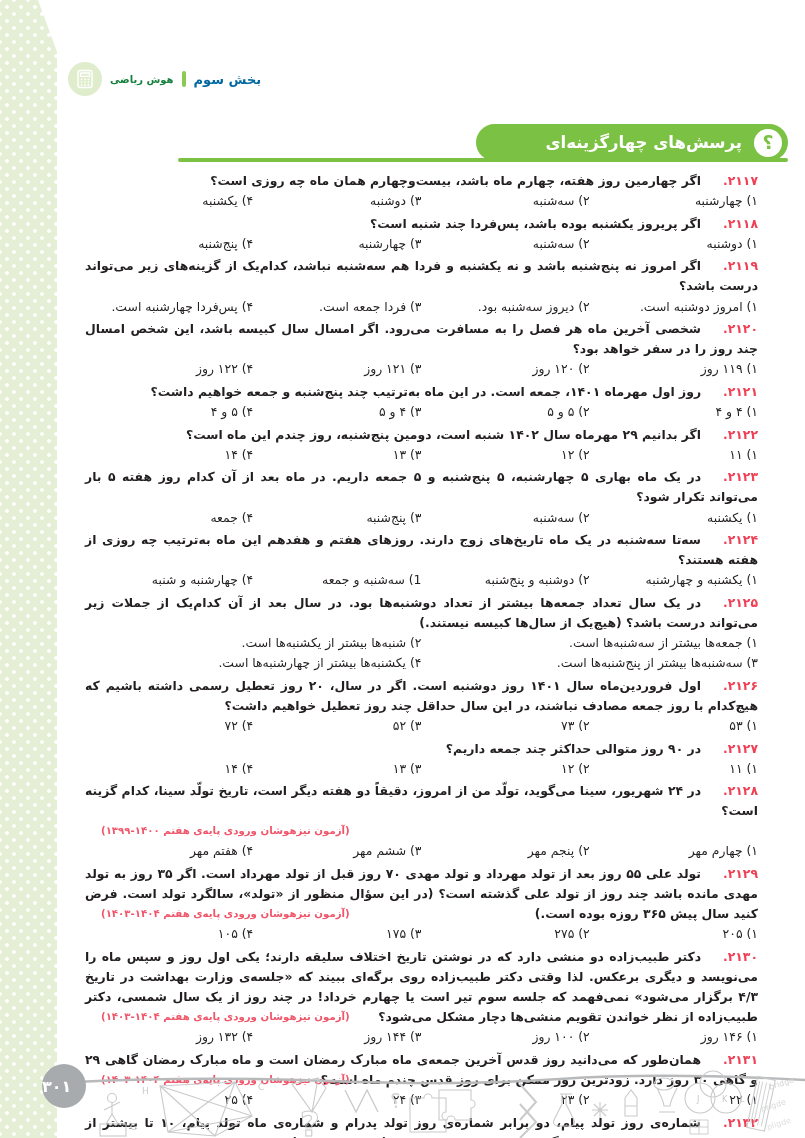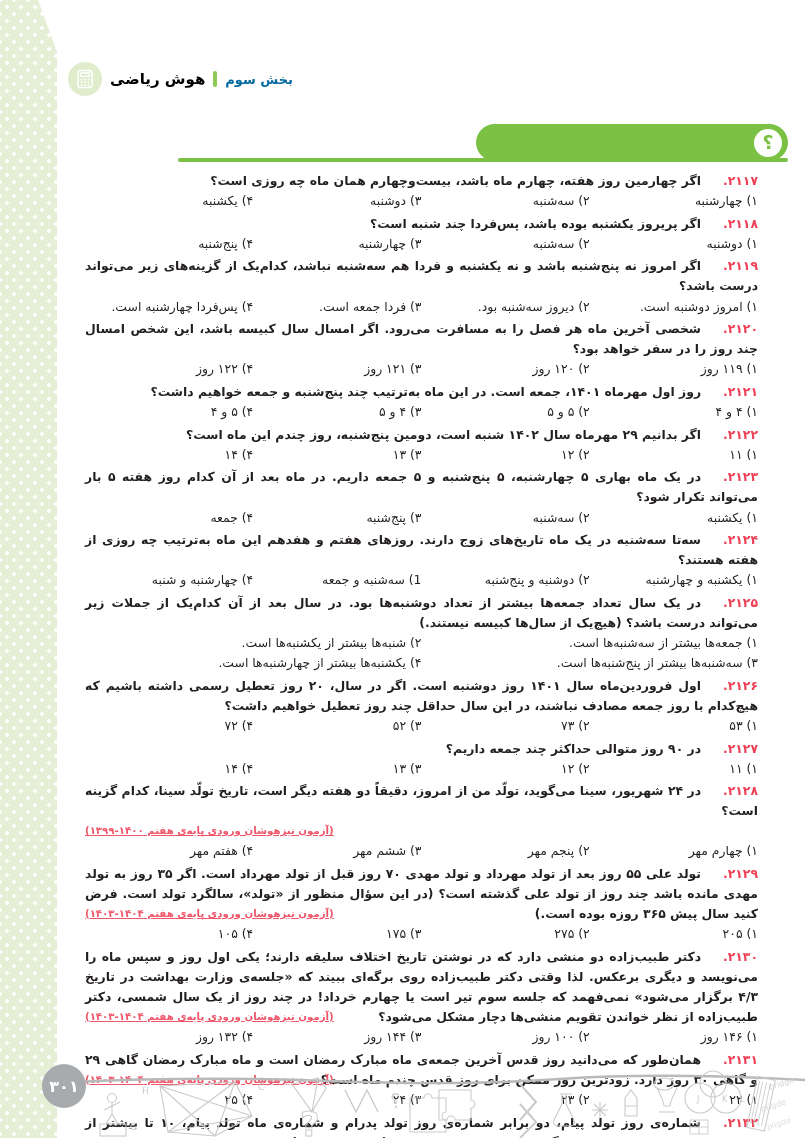--- a/index.html
+++ b/index.html
@@ -23,21 +23,21 @@
     position:absolute;left:38px;top:0;width:19px;height:52px;background:#fff;
     clip-path:polygon(0 0,100% 0,100% 100%);
   }
   
   .chap{
     position:absolute;left:68px;top:60px;height:38px;
     display:flex;align-items:center;direction:rtl;gap:8px;
   }
   .chap .section{font-size:13px;font-weight:bold;color:#0369a1;}
   .chap .vbar{width:4px;height:16px;background:#8cc955;border-radius:2px;}
-  .chap .topic{font-size:15px;font-weight:bold;color:#000000;}
+  .chap .topic{font-size:10px;font-weight:bold;color:#15803d;}
   .chap .calc-badge{
     width:34px;height:34px;border-radius:50%;background:#e0edcd;
     display:flex;align-items:center;justify-content:center;flex:0 0 auto;
   }
   
   .banner{
     position:absolute;left:476px;top:124px;width:312px;height:37px;
     background:#7bc143;border-radius:19px;z-index:2;
   }
   .banner .title{
@@ -58,35 +58,35 @@
     position:absolute;left:85px;top:171px;width:673px;direction:rtl;
   }
   .question{margin-bottom:2.5px;}
   .qtext{
     position:relative;font-size:12.4px;font-weight:bold;line-height:1.62;
     text-align:justify;color:#231f20;
   }
   .qtext.own-line{padding-bottom:20px;}
   .qnum{color:#ef4056;font-weight:bold;margin-left:22px;}
   .qtag{
-    position:absolute;left:0;bottom:2px;font-size:10.2px;font-weight:bold;
-    color:#f0566a;white-space:nowrap;text-decoration:underline;
+    position:absolute;left:16px;bottom:2px;font-size:10.2px;font-weight:bold;
+    color:#f0566a;white-space:nowrap;
   }
   .opts{
     display:grid;direction:rtl;margin:0 0 1px 0;
     font-size:12.4px;line-height:1.62;
   }
   .opts.cols4{grid-template-columns:repeat(4,1fr);}
   .opts.cols2{grid-template-columns:repeat(2,1fr);}
   .opt{white-space:nowrap;}
   
   .doodles{position:absolute;left:0;bottom:0;width:805px;height:70px;z-index:1;}
   .page-badge{
     position:absolute;left:42px;top:1064px;width:44px;height:44px;border-radius:50%;
-    background:#a8abad;display:flex;align-items:center;justify-content:center;
+    background:#a8abad;display:flex;align-items:center;
     color:#ffffff;font-size:16px;font-weight:bold;z-index:3;
   }
 </style>
 </head>
 <body>
 
 <div class="strip"></div>
 <div class="strip-notch"></div>
 
 <div class="chap">
@@ -105,20 +105,21 @@
       <circle cx="13.4" cy="13.2" r="0.9" fill="#fff" stroke="none"></circle>
       <circle cx="6.6" cy="16" r="0.9" fill="#fff" stroke="none"></circle>
       <circle cx="10" cy="16" r="0.9" fill="#fff" stroke="none"></circle>
       <circle cx="13.4" cy="16" r="0.9" fill="#fff" stroke="none"></circle>
     </svg>
   </span>
 </div>
 
 <div class="banner-underline"></div>
 <div class="banner">
+  <span class="title">پرسش‌های چهارگزینه‌ای</span>
   <span class="qmark-circle">
     <span>؟</span>
   </span>
 </div>
 
 <div class="content">
     <div class="question">
       <div class="qtext"><span class="qnum">۲۱۱۷.</span><span>اگر چهارمین روز هفته، چهارم ماه باشد، بیست‌وچهارم همان ماه چه روزی است؟</span></div>
       <div class="opts cols4">
         <div class="opt">۱) چهارشنبه</div>

